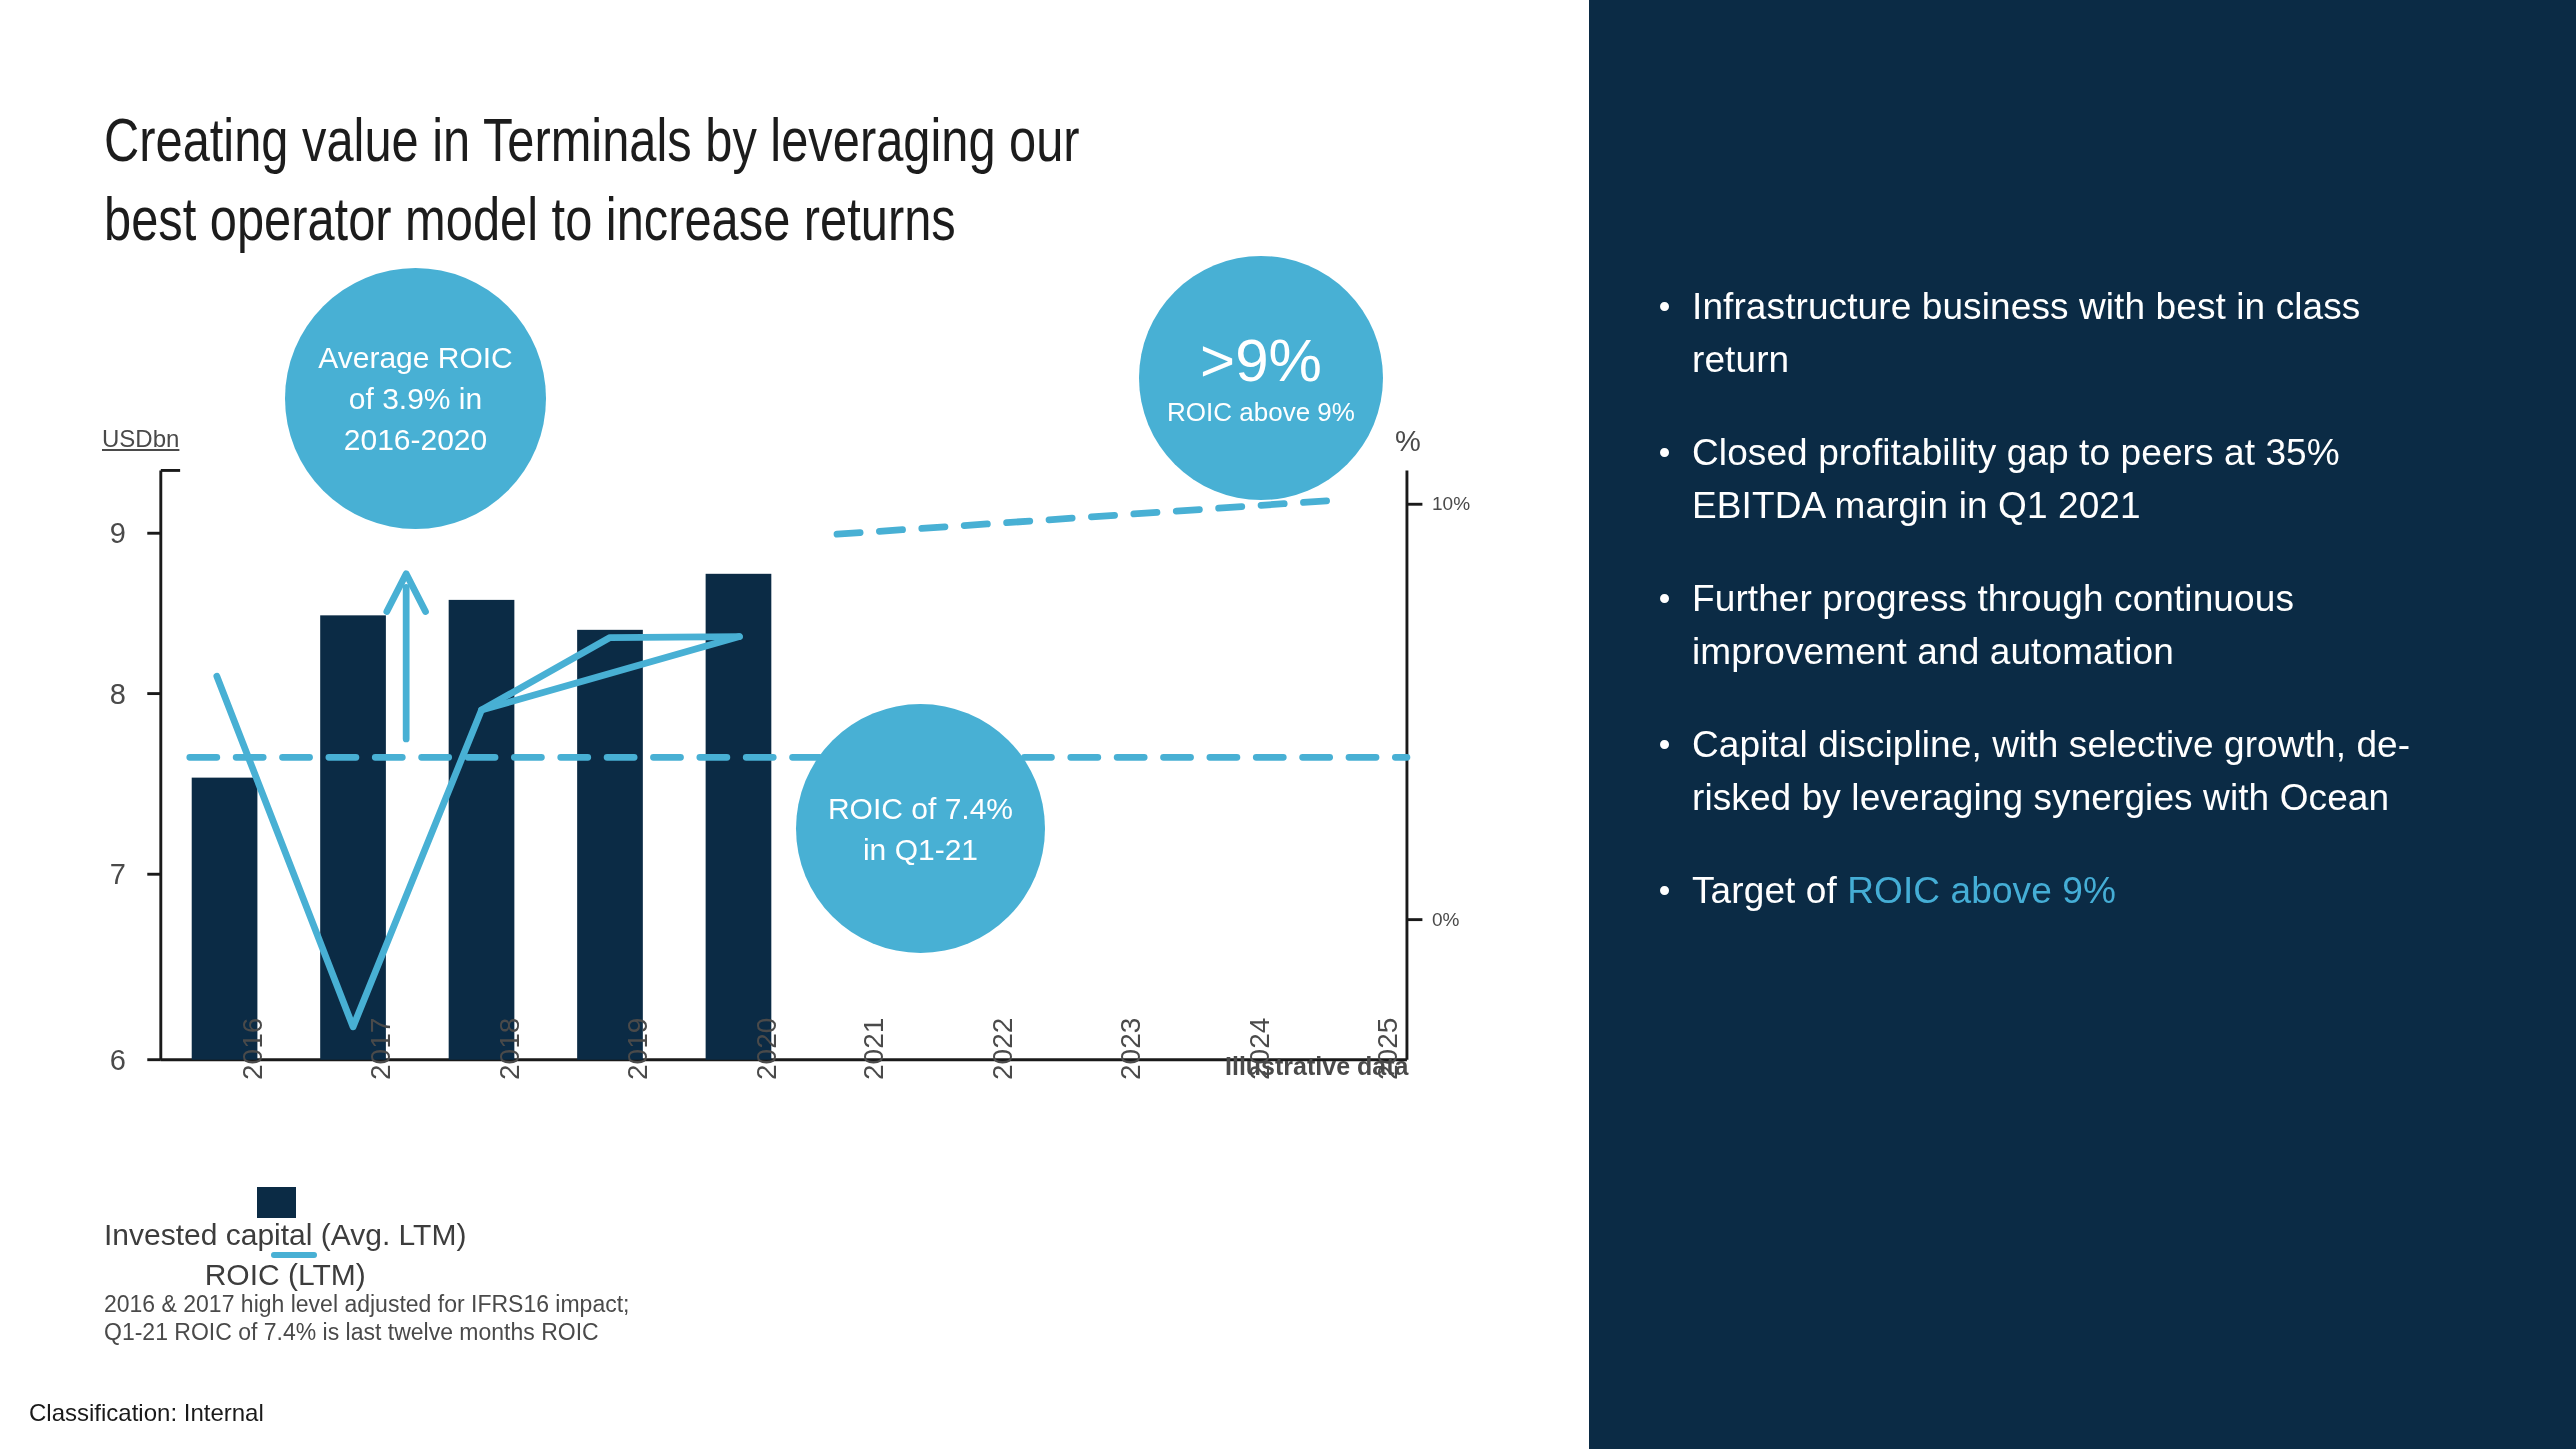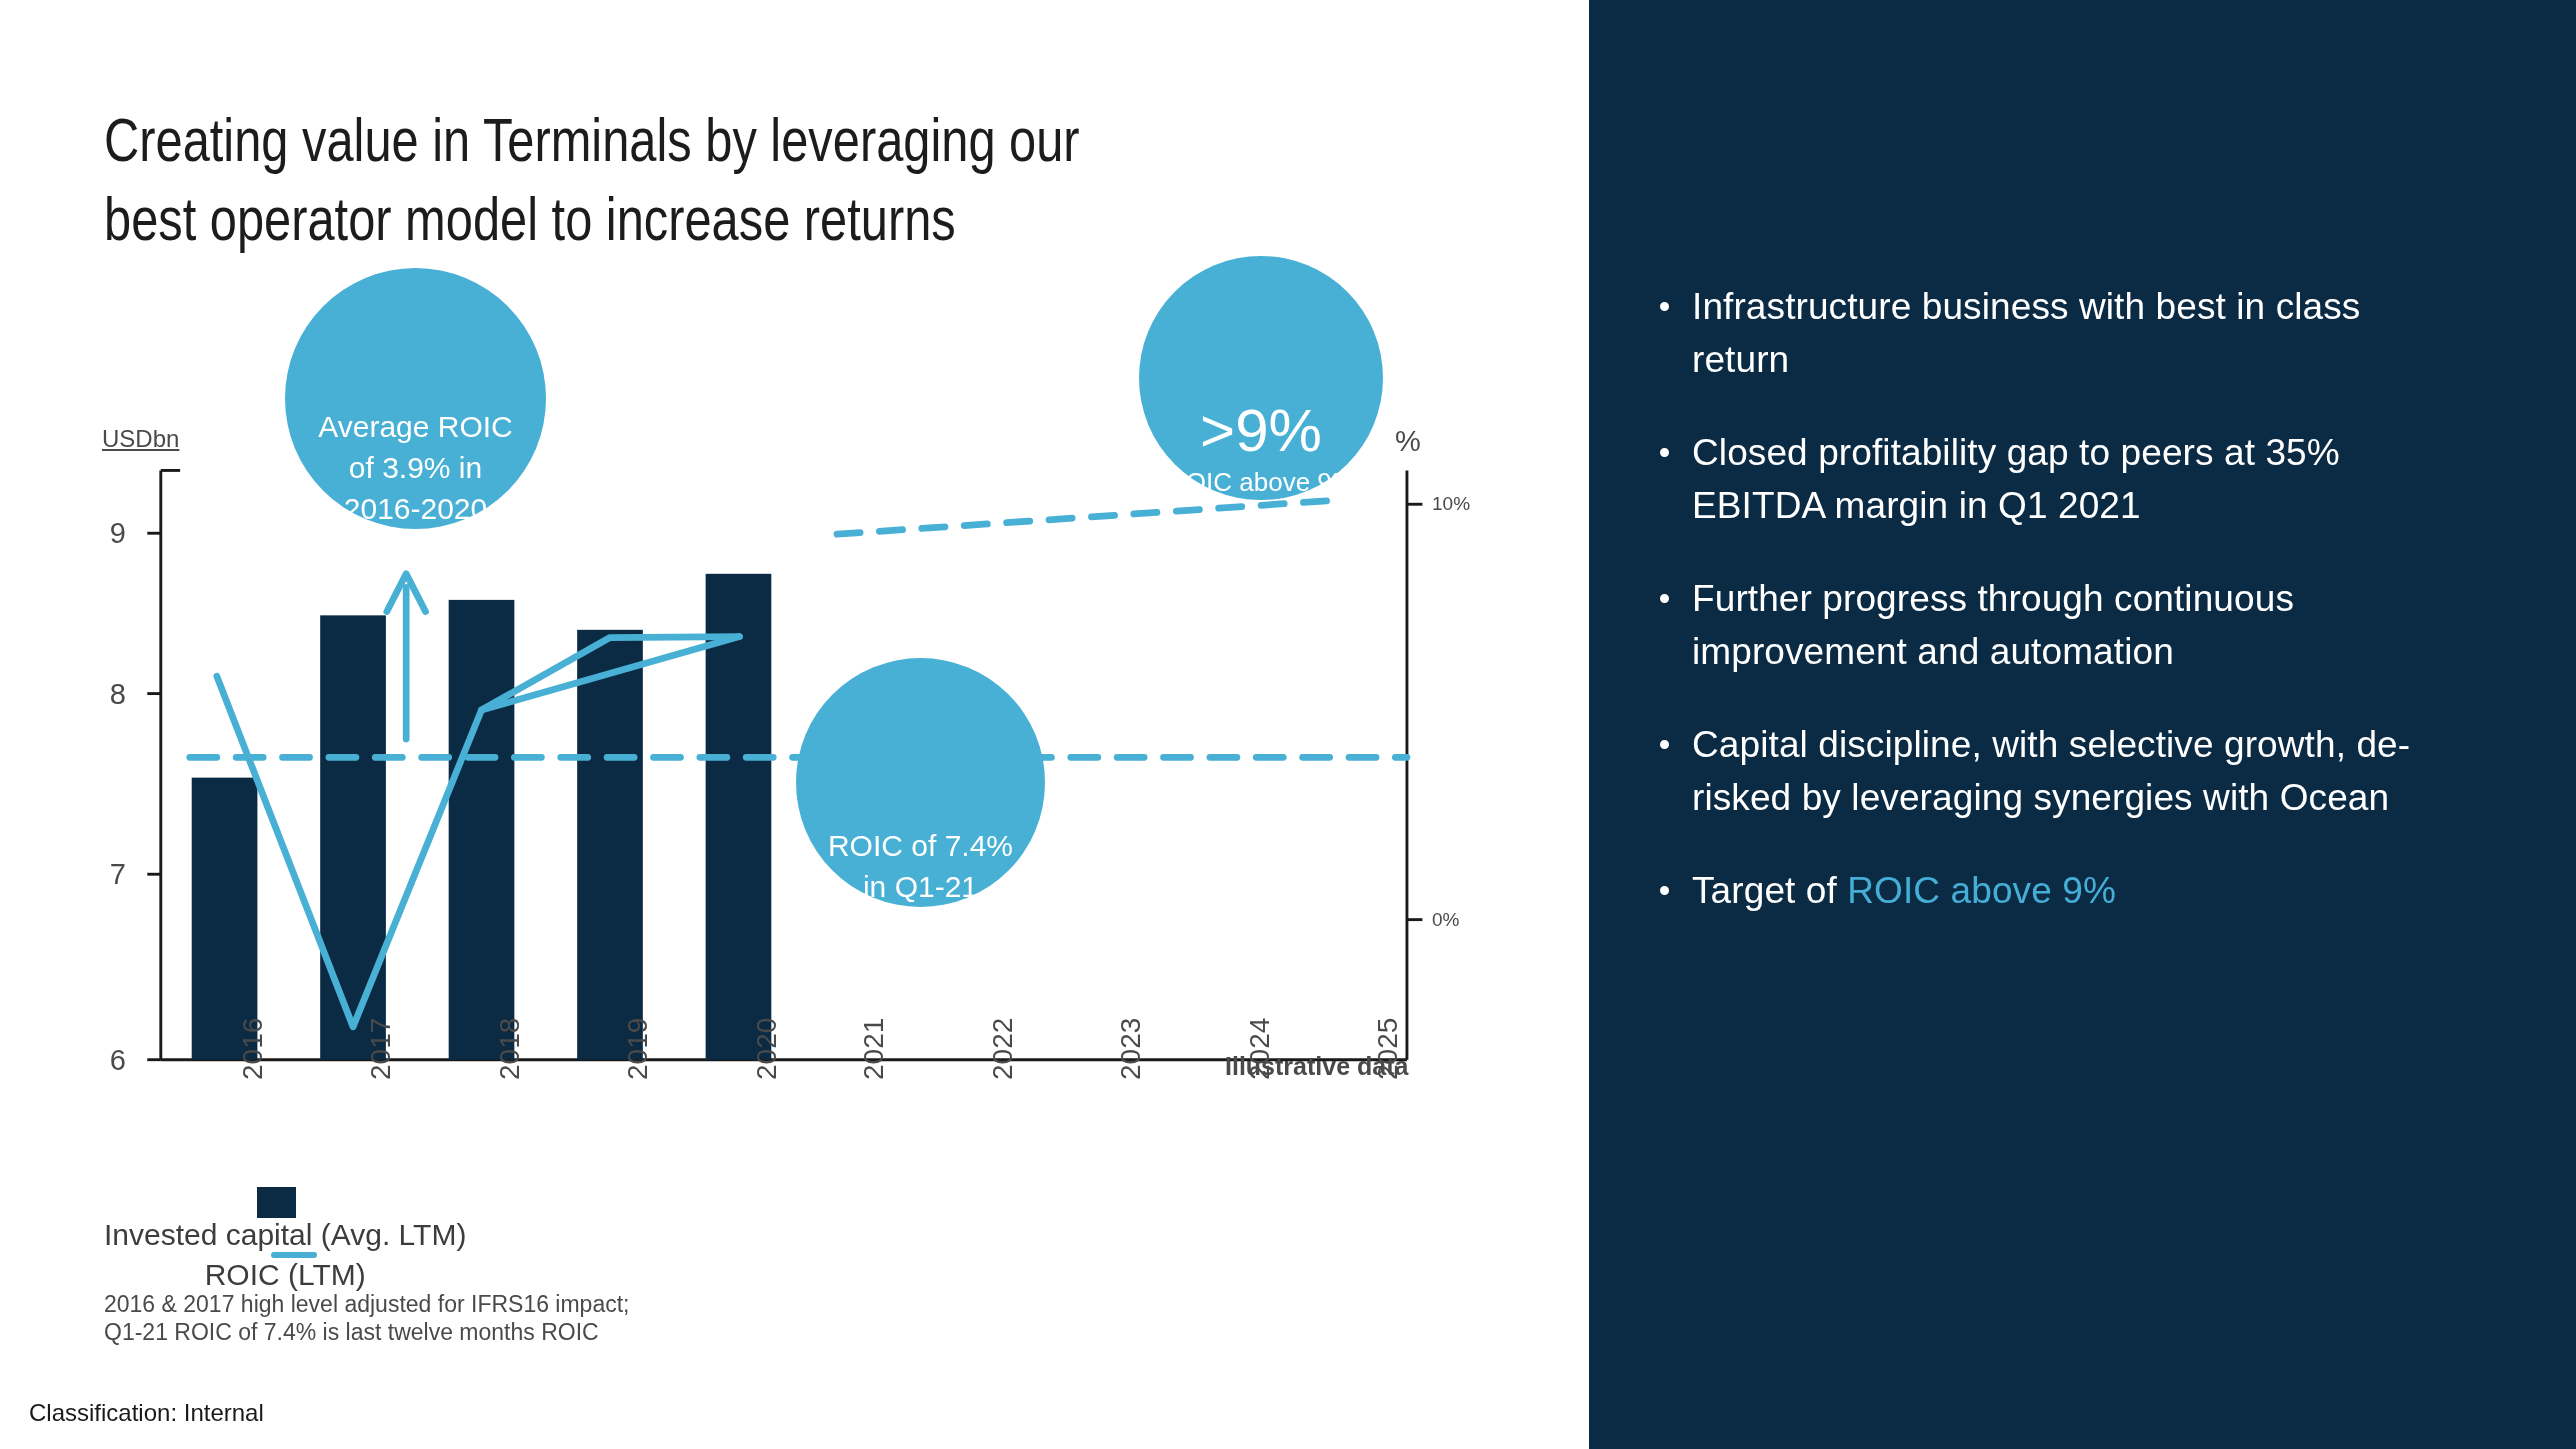--- a/index.html
+++ b/index.html
@@ -119,21 +119,21 @@
     white-space: nowrap;
   }
   .callout {
     position: absolute;
     border-radius: 50%;
     background: #48b0d4;
     color: #ffffff;
     display: flex;
     flex-direction: column;
     align-items: center;
-    justify-content: flex-end;
+    justify-content: center;
     text-align: center;
   }
   .callout .big {
     font-size: 60px;
     line-height: 68px;
   }
   .callout .small {
     font-size: 26px;
     line-height: 35px;
   }
@@ -251,21 +251,21 @@
       <div class="mid">Average ROIC</div>
       <div class="mid">of 3.9% in</div>
       <div class="mid">2016-2020</div>
     </div>
 
     <div class="callout" style="left:1139px; top:256px; width:244px; height:244px;">
       <div class="big">&gt;9%</div>
       <div class="small">ROIC above 9%</div>
     </div>
 
-    <div class="callout" style="left:796px; top:658px; width:249px; height:249px;">
+    <div class="callout" style="left:796px; top:704px; width:249px; height:249px;">
       <div class="mid">ROIC of 7.4%</div>
       <div class="mid">in Q1-21</div>
     </div>
 
     <div id="illustrative-data">Illustrative data</div>
 
     <div id="legend">
       <div id="legend-swatch"></div>
       <span>Invested capital (Avg. LTM)</span>
       <div id="legend-line"></div>

